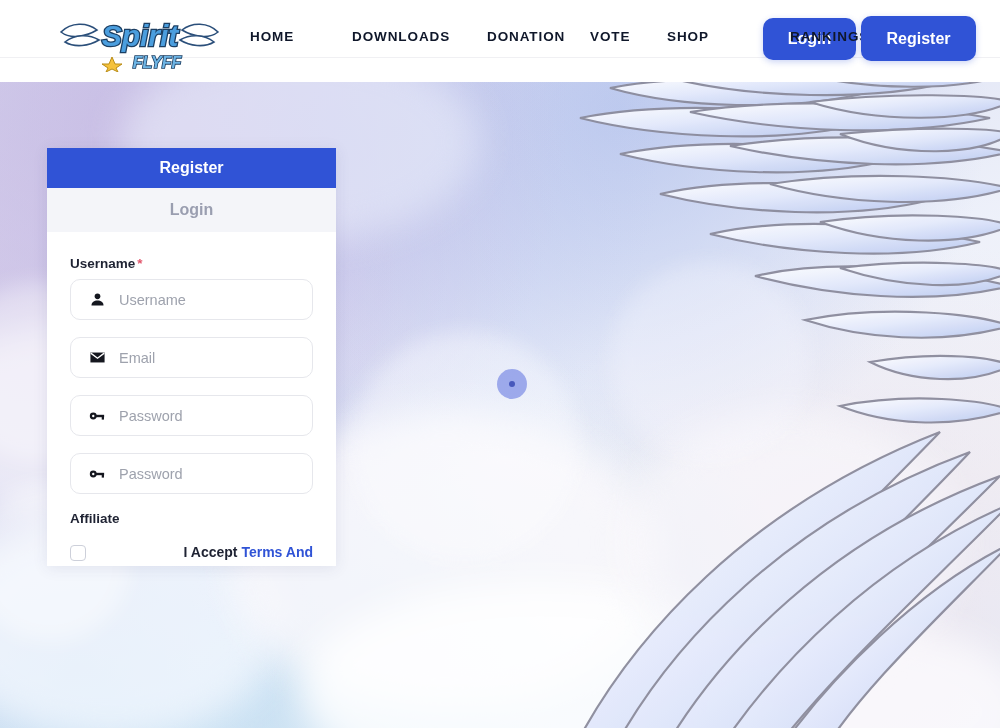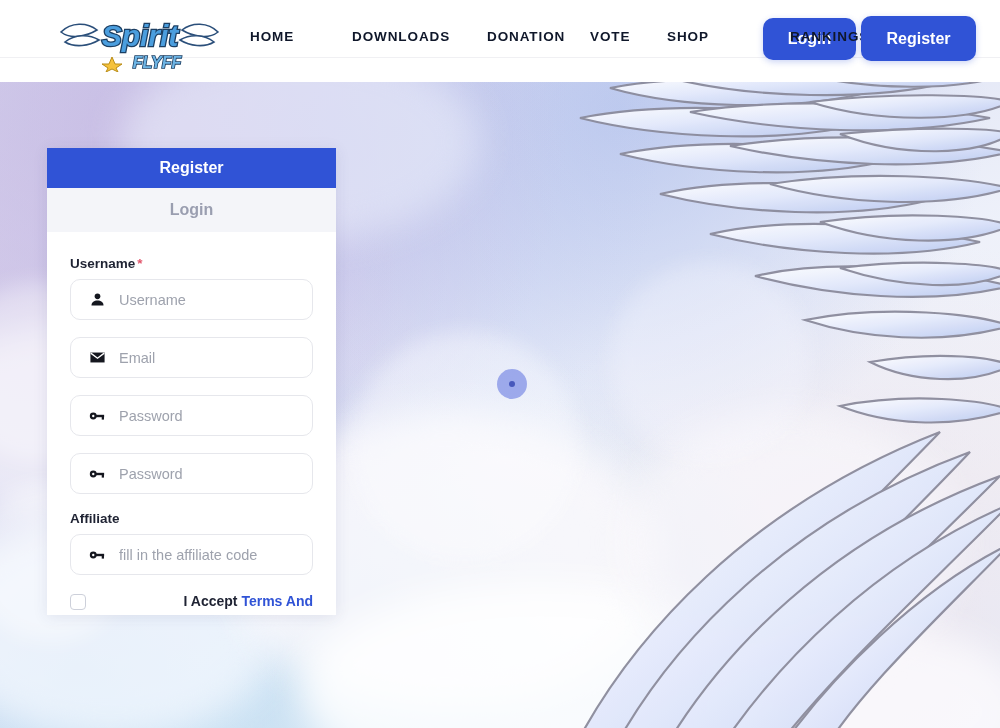--- a/index.html
+++ b/index.html
@@ -289,31 +289,20 @@
             </svg>
           </span>
           <input type="password" placeholder="Password" style="">
         </div>
       </div>
 
       <div class="field">
         <label class="flabel">
           <span>Affiliate</span><span class="req"></span>
         </label>
-        <div class="inputwrap">
-          <span class="ic">
-            <svg viewBox="0 0 24 24" width="18" height="18" fill="#15171f">
-              <circle cx="7" cy="12" r="4.6"></circle>
-              <circle cx="7" cy="12" r="1.6" fill="#ffffff"></circle>
-              <rect x="10.5" y="10.4" width="11" height="3.2"></rect>
-              <rect x="18.3" y="13.2" width="3" height="3.6"></rect>
-            </svg>
-          </span>
-          <input type="text" placeholder="fill in the affiliate code" style="">
-        </div>
       </div>
 
       <div id="terms-row">
         <div id="terms-check"></div>
         <div id="terms-text"><span>I Accept </span><span id="terms-link">Terms And</span></div>
       </div>
 
     </div>
   </div>
 

